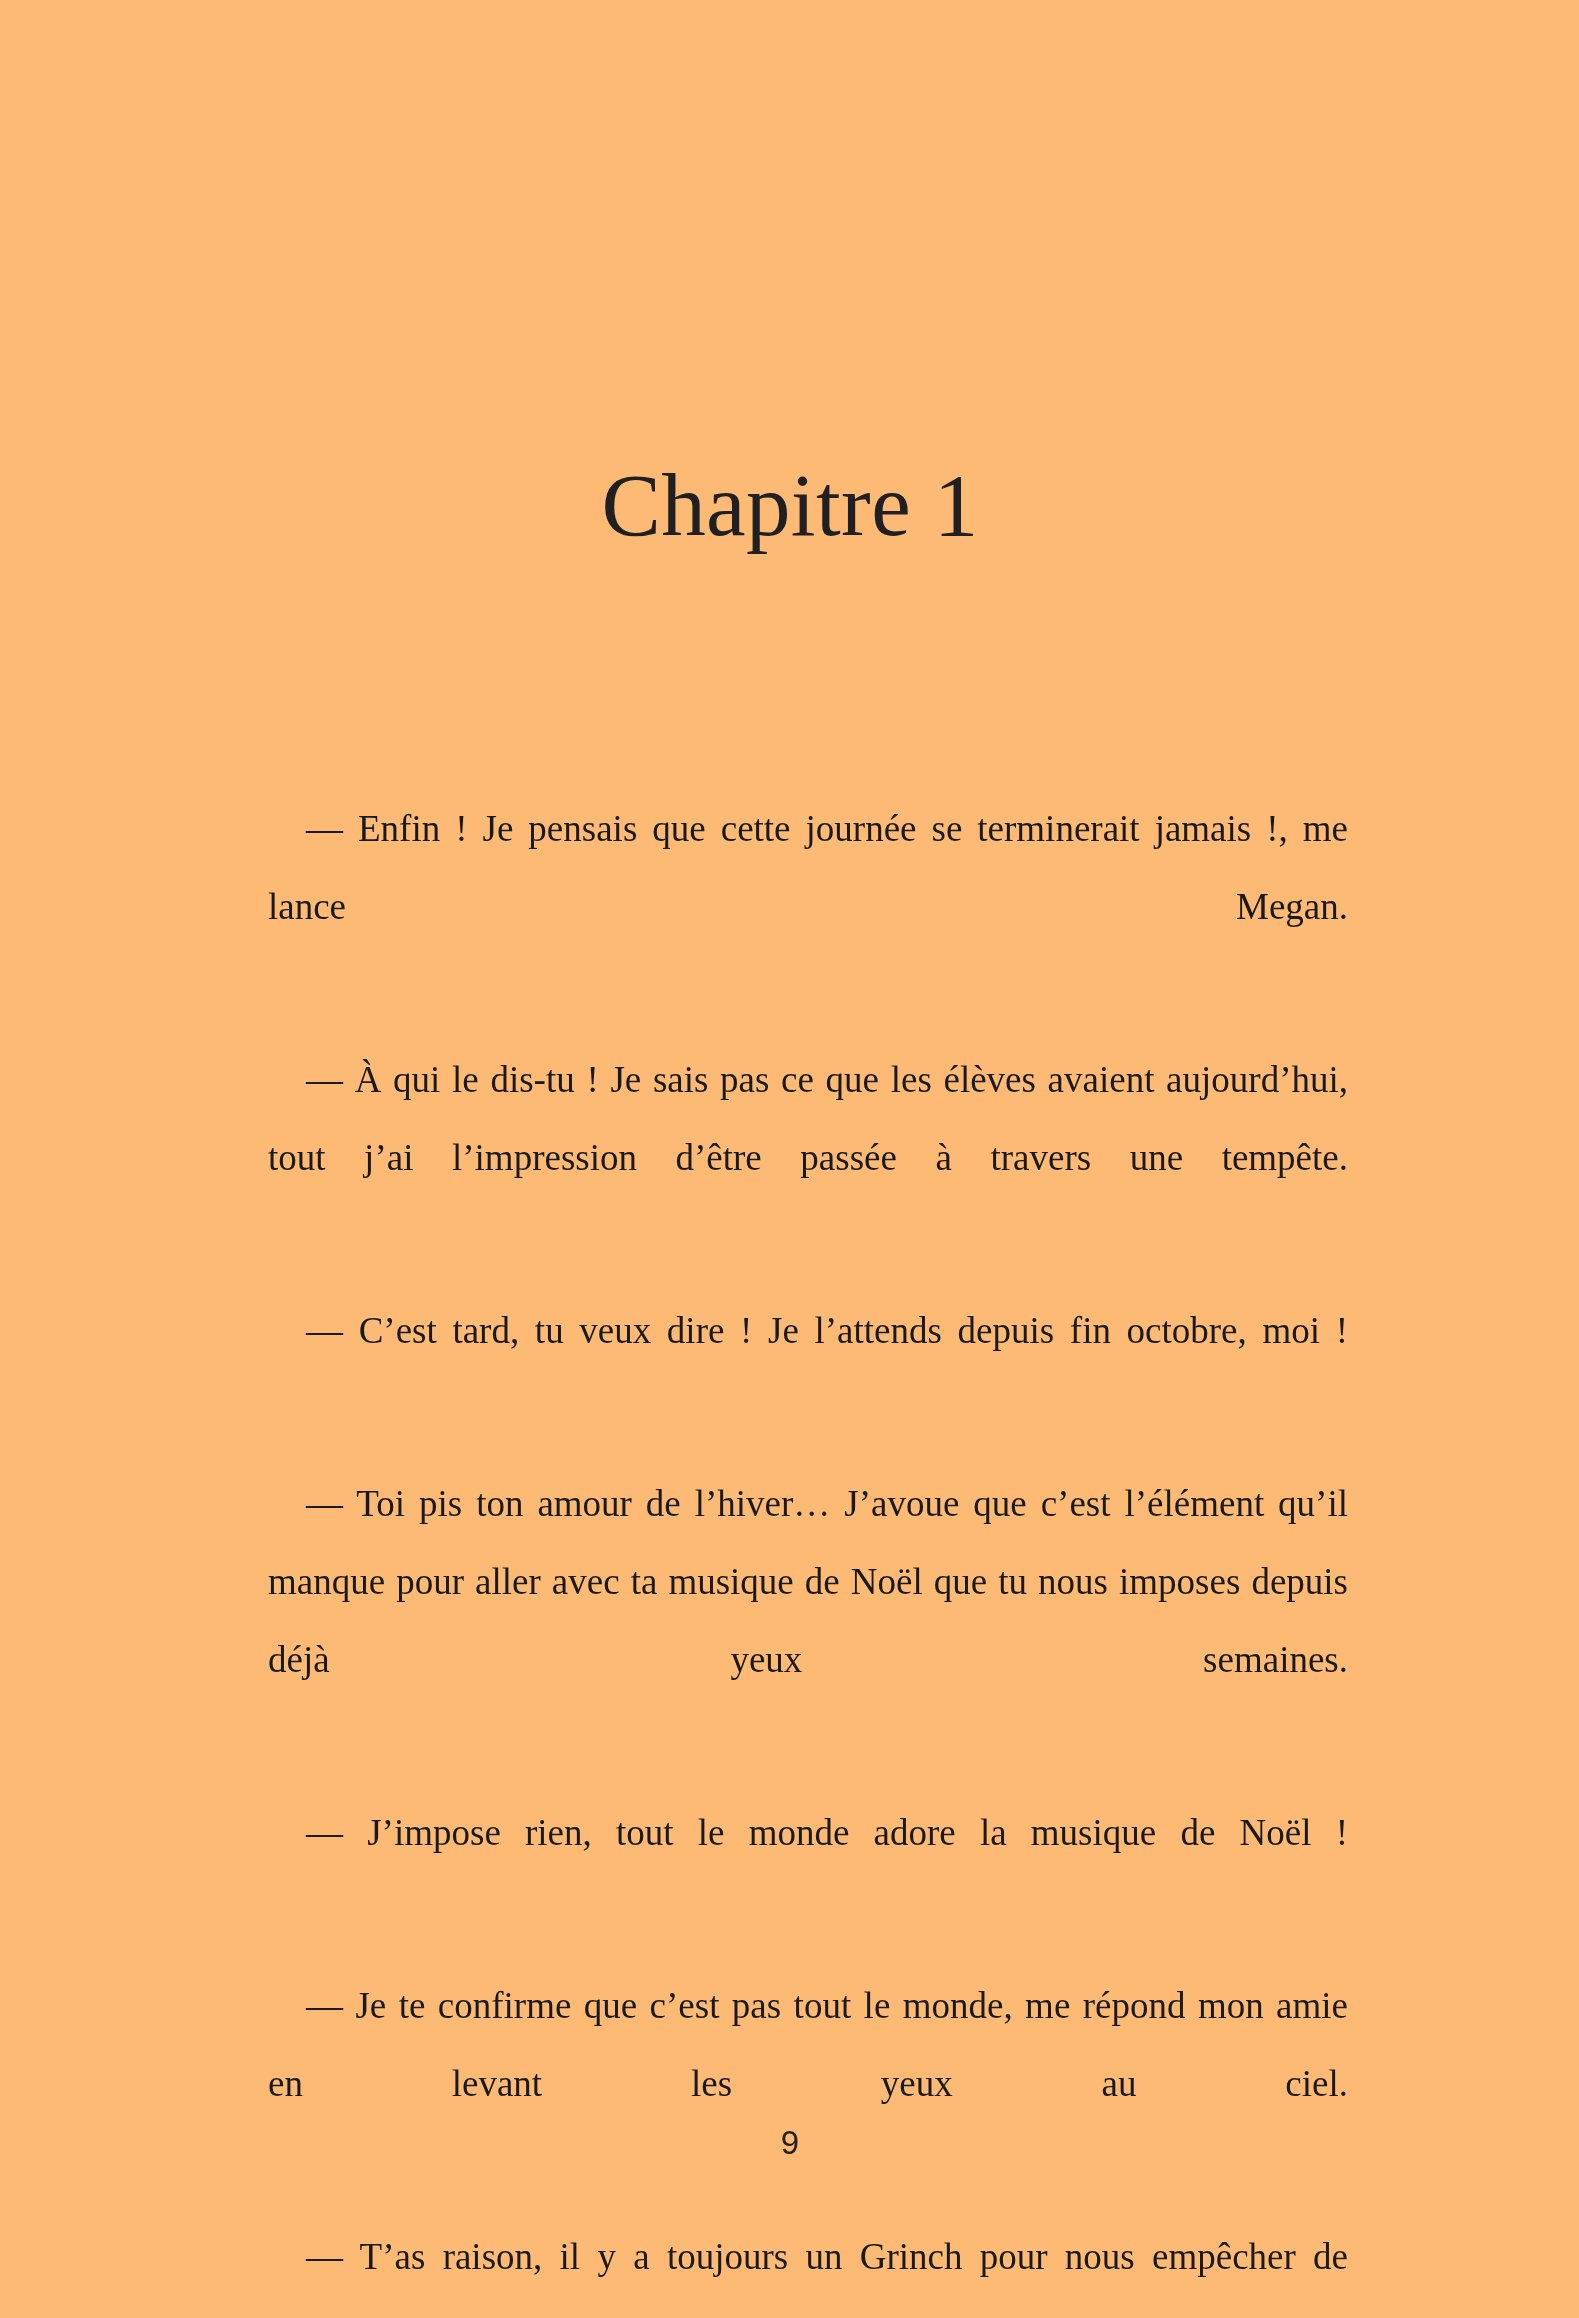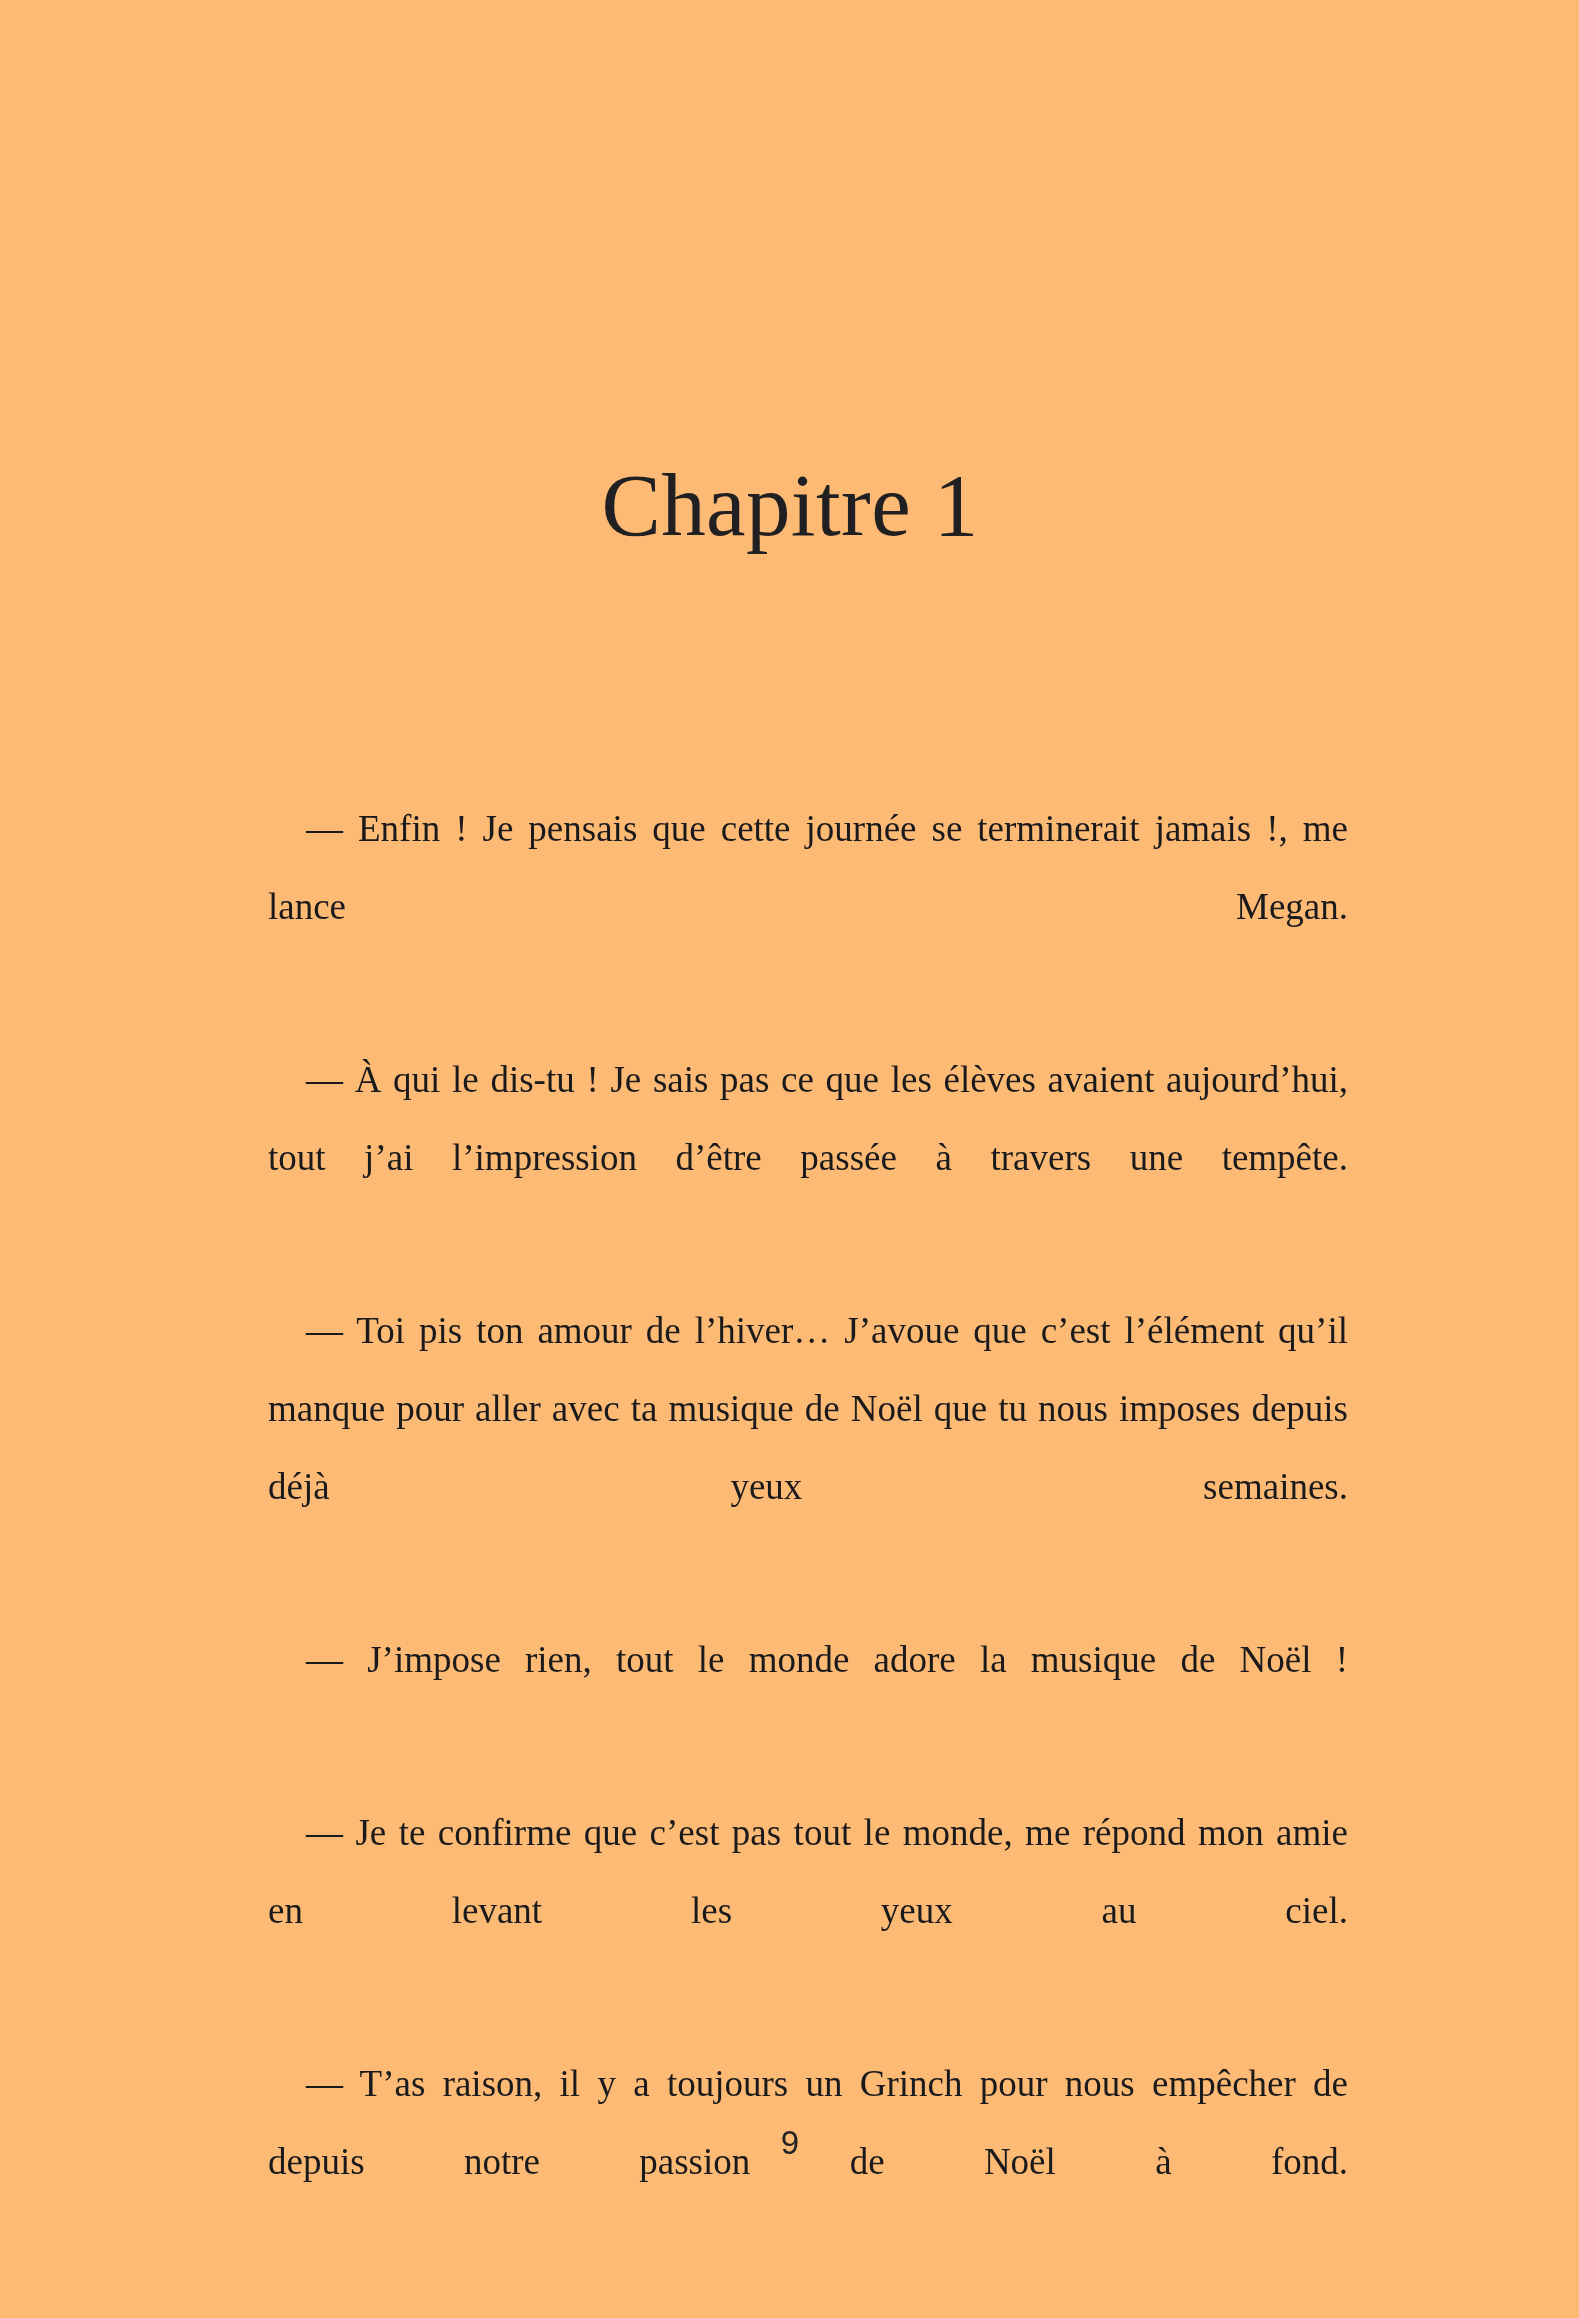--- a/index.html
+++ b/index.html
@@ -85,20 +85,21 @@
 </head>
 <body>
 
 <div class="page">
 
   <h1 class="chapter-title">Chapitre 1</h1>
 
   <div class="text-block">
     <p class="body-paragraph">— Enfin ! Je pensais que cette journée se terminerait jamais !, me lance Megan.</p>
     <p class="body-paragraph">— À qui le dis-tu ! Je sais pas ce que les élèves avaient aujourd’hui, tout j’ai l’impression d’être passée à travers une tempête.</p>
+    <p class="body-paragraph">— C’est tard, tu veux dire ! Je l’attends depuis fin octobre, moi !</p>
     <p class="body-paragraph">— Toi pis ton amour de l’hiver… J’avoue que c’est l’élément qu’il manque pour aller avec ta musique de Noël que tu nous imposes depuis déjà yeux semaines.</p>
     <p class="body-paragraph">— J’impose rien, tout le monde adore la musique de Noël !</p>
     <p class="body-paragraph">— Je te confirme que c’est pas tout le monde, me répond mon amie en levant les yeux au ciel.</p>
     <p class="body-paragraph">— T’as raison, il y a toujours un Grinch pour nous empêcher de depuis notre passion de Noël à fond.</p>
   </div>
 
   <div class="page-number">9</div>
 
 </div>
 

